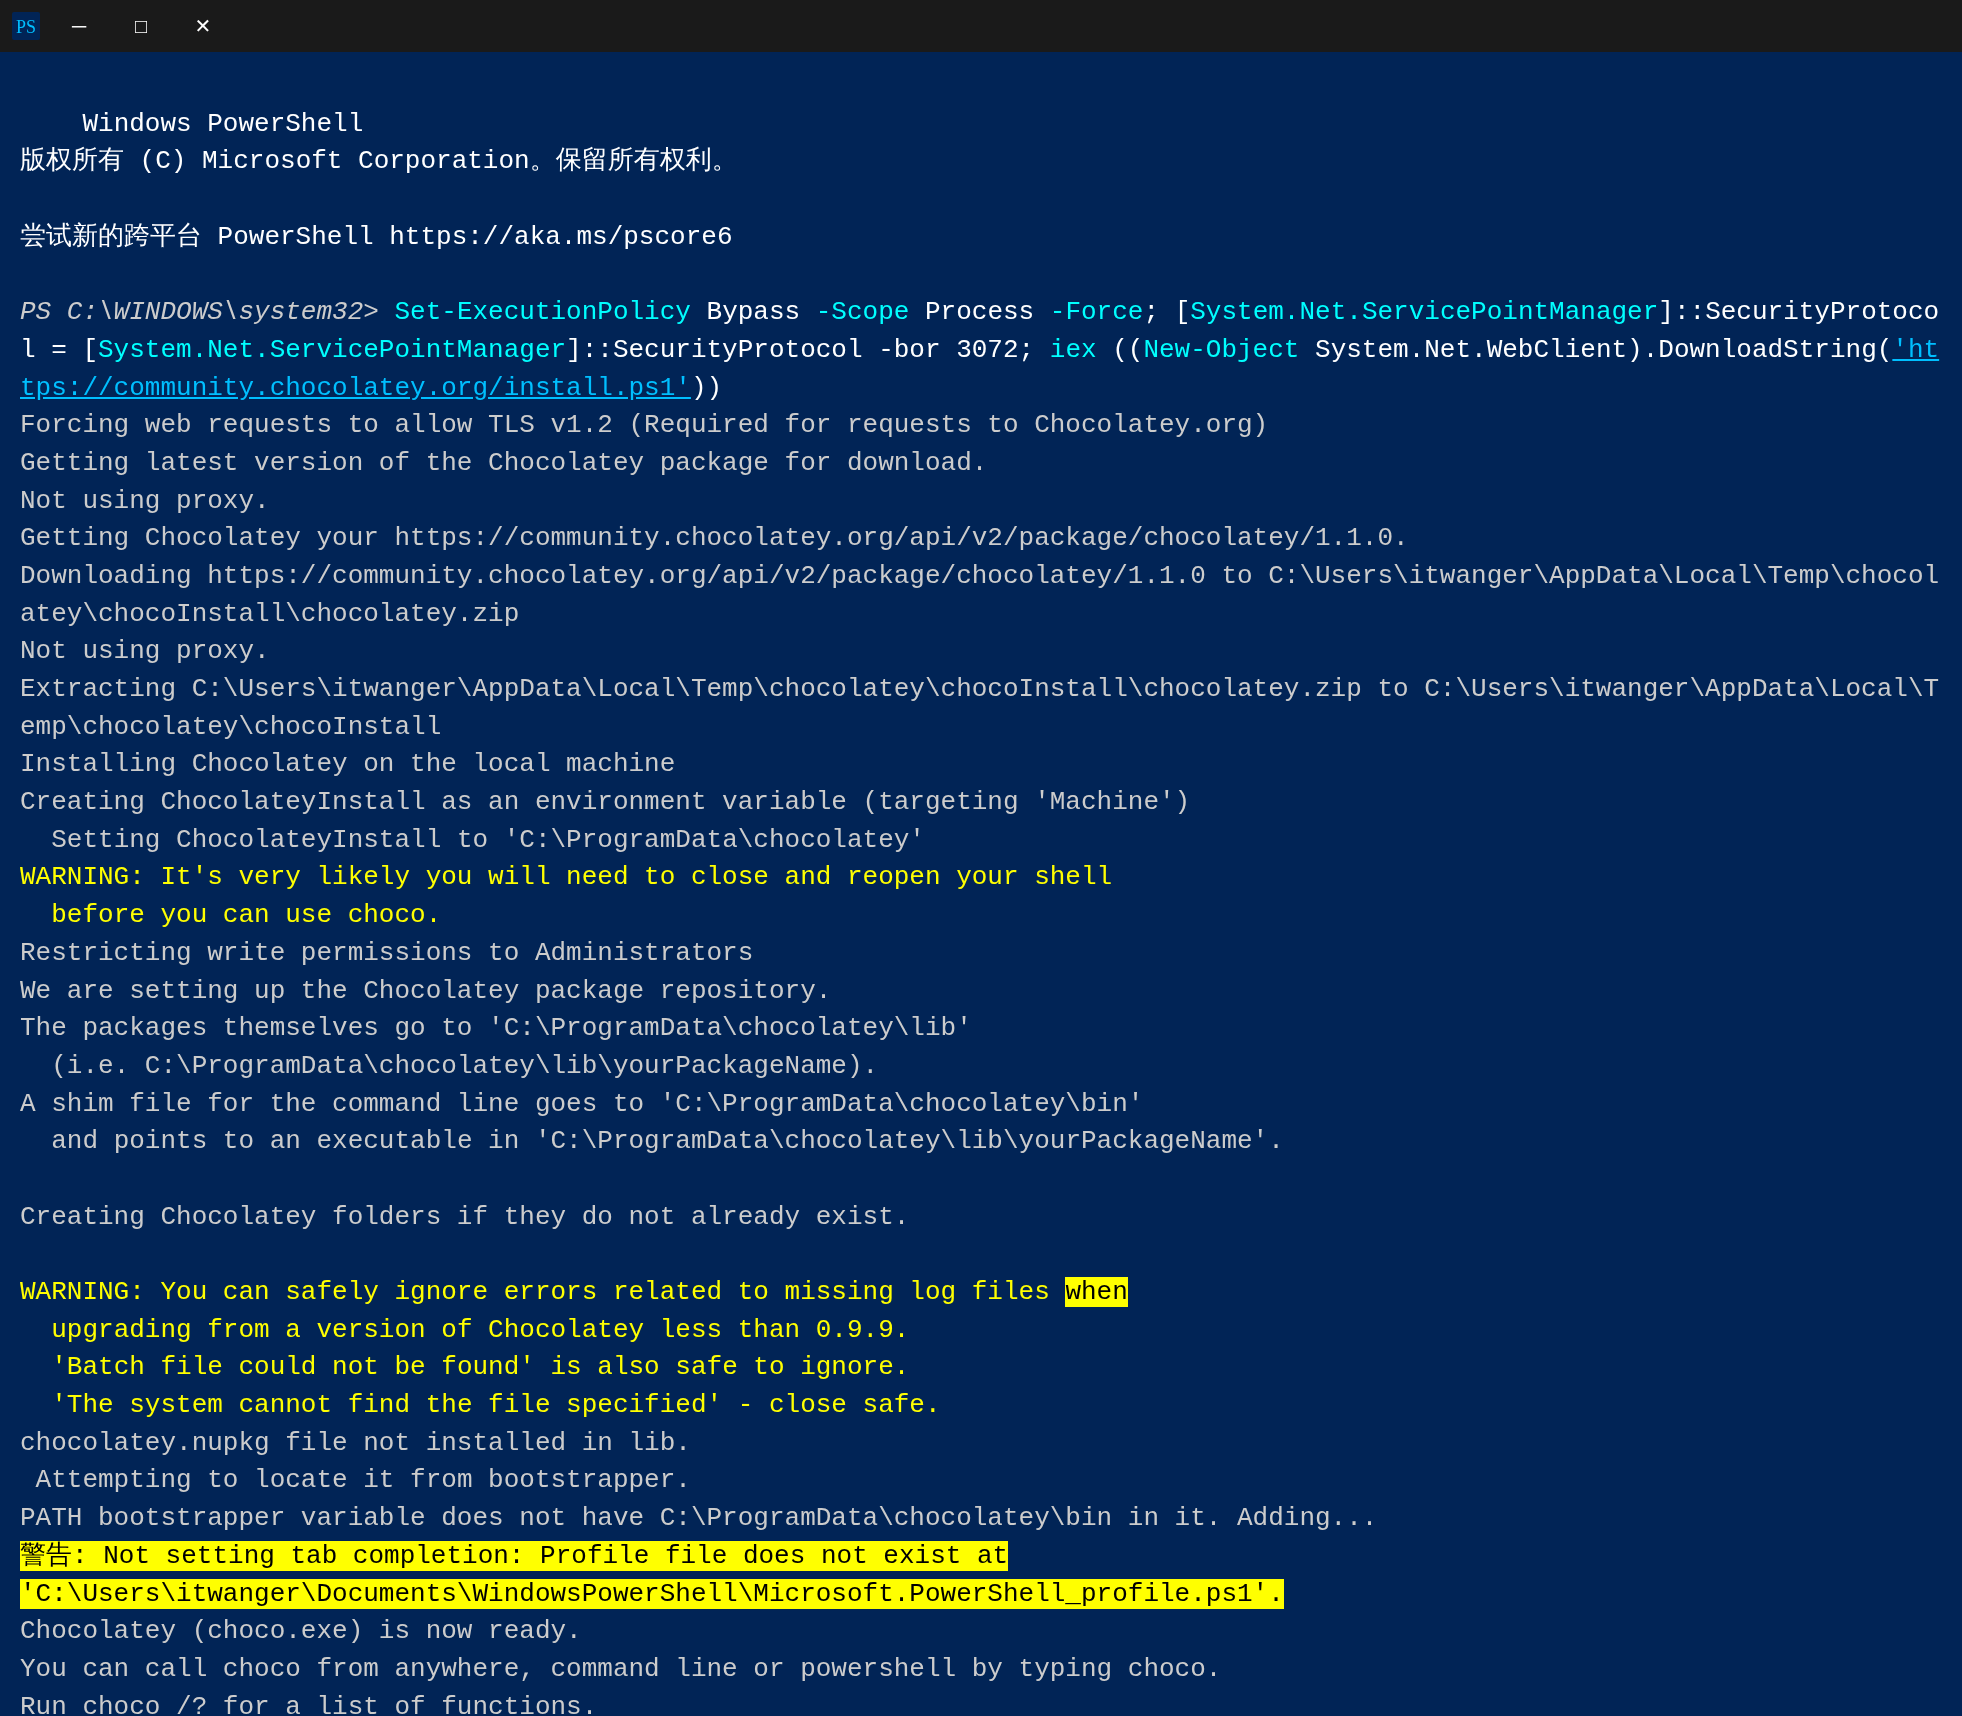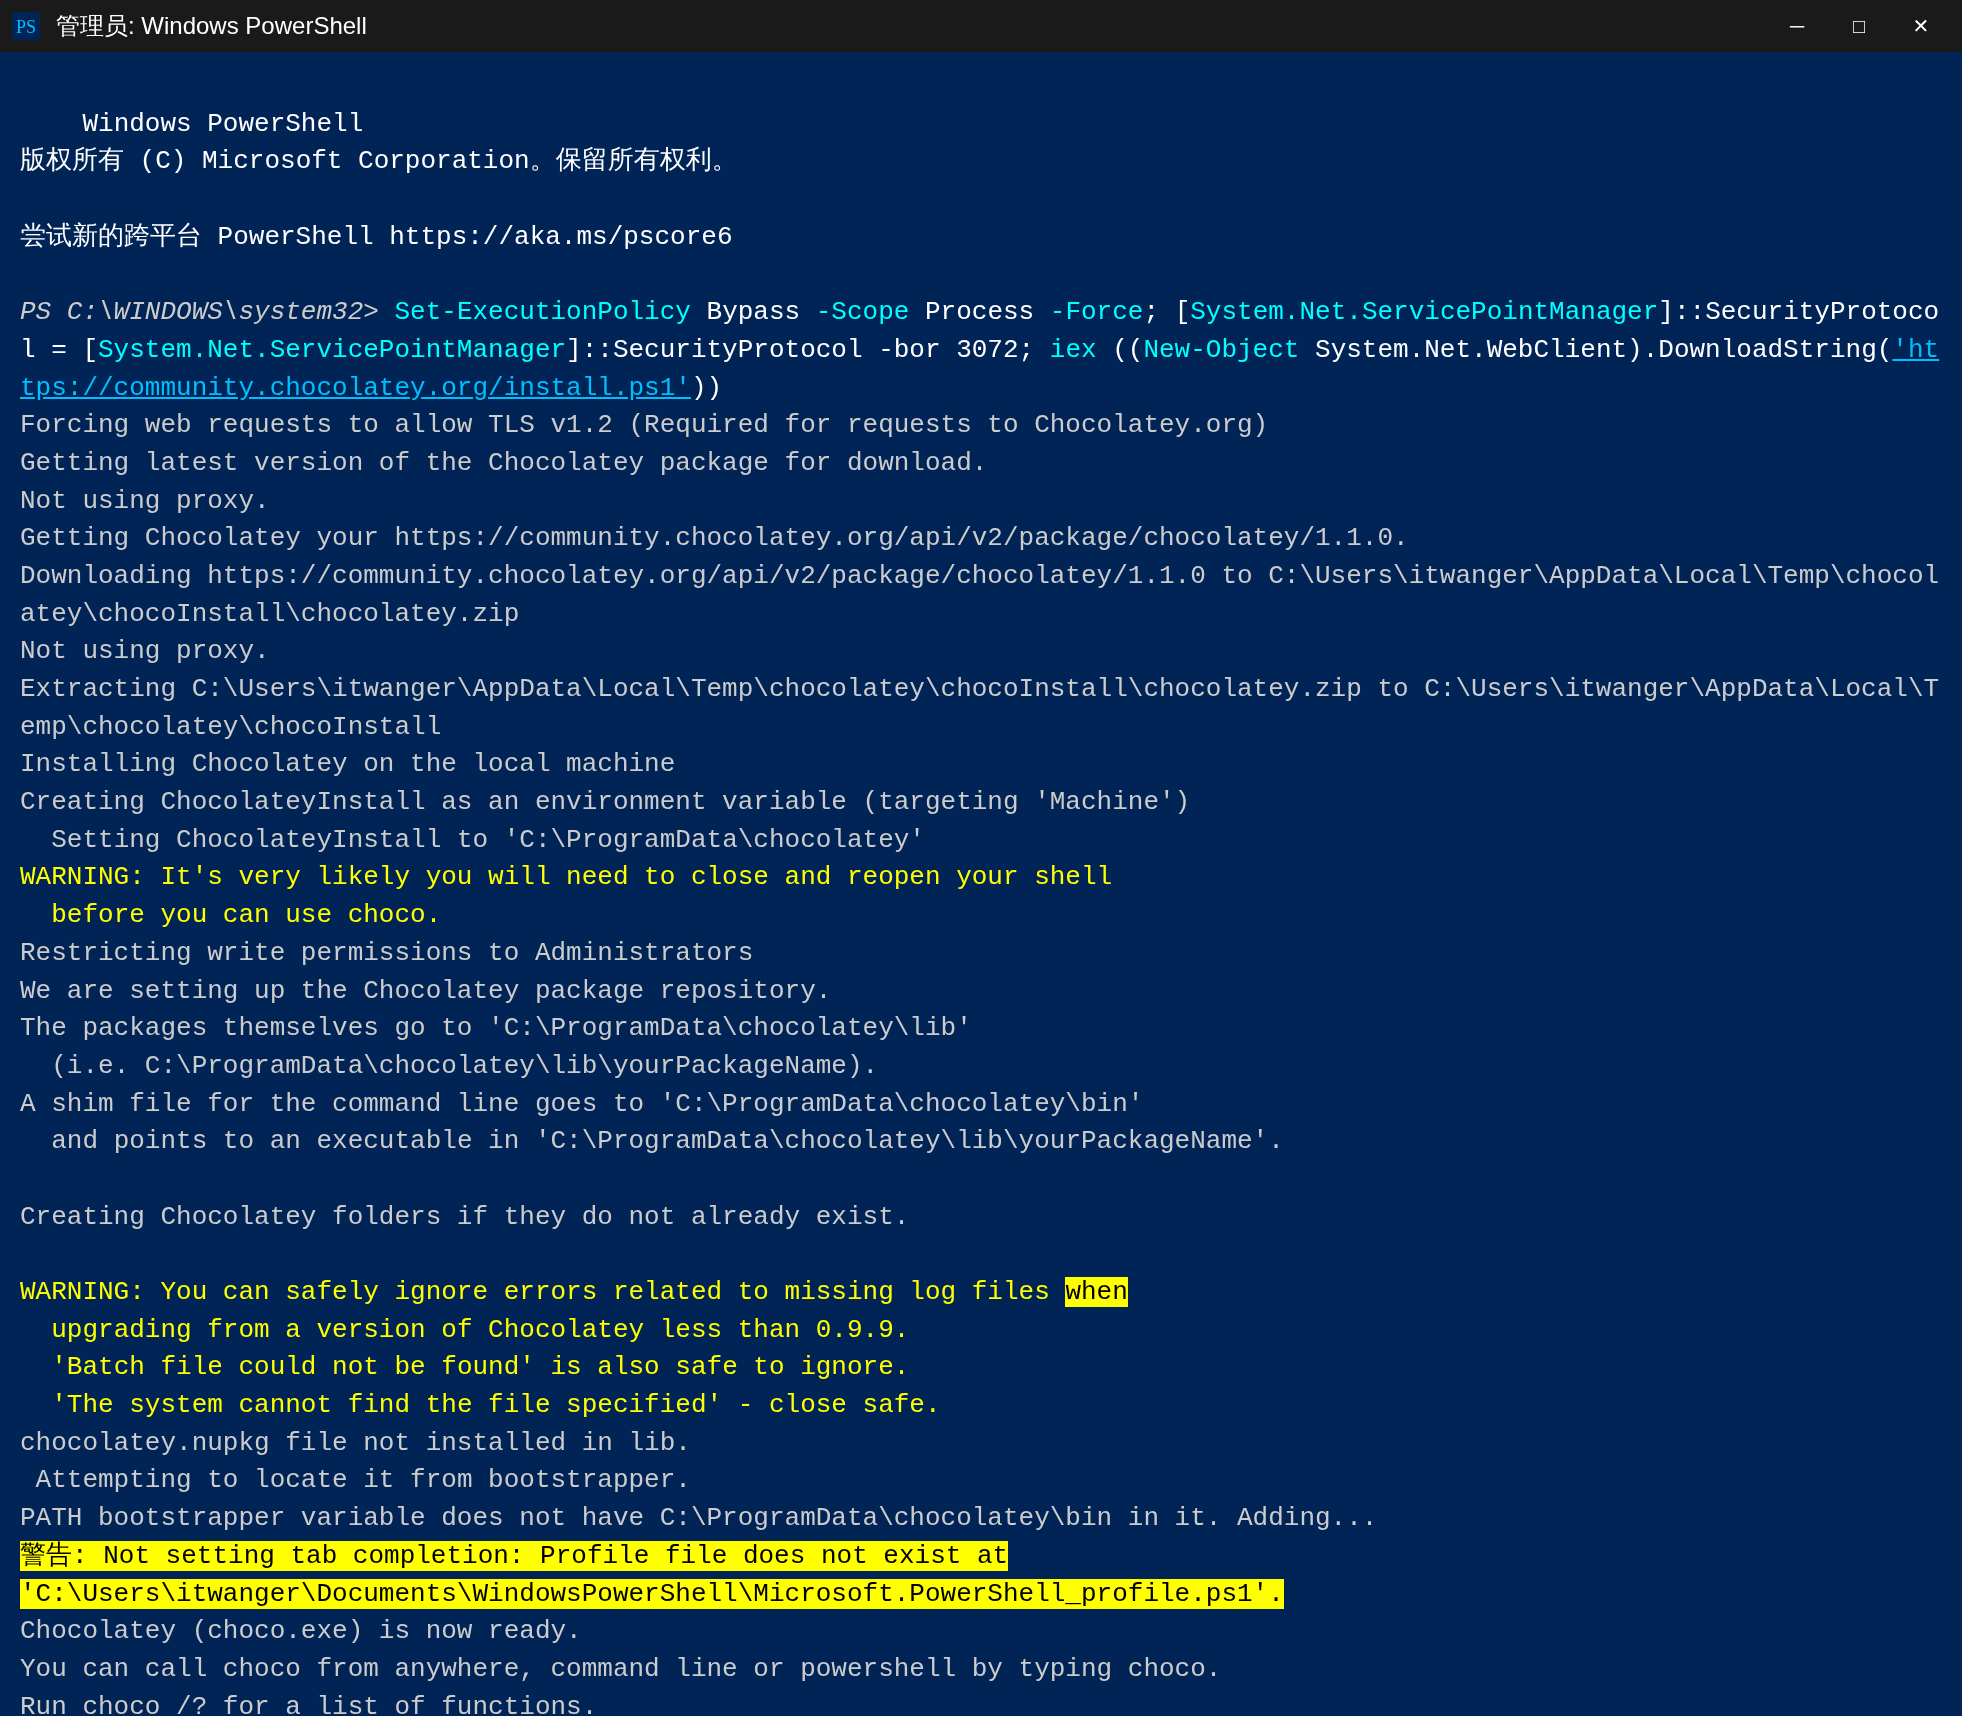--- a/index.html
+++ b/index.html
@@ -23,21 +23,21 @@
       height: 52px;
       display: flex;
       align-items: center;
       padding: 0 12px;
       flex-shrink: 0;
       user-select: none;
     }
     .titlebar-icon {
       width: 28px;
       height: 28px;
-      margin-right: 16px;
+      margin-right: 10px;
       flex-shrink: 0;
     }
     .titlebar-title {
       color: #ffffff;
       font-family: 'Segoe UI', sans-serif;
       font-size: 24px;
       flex: 1;
     }
     .titlebar-controls {
       display: flex;
@@ -81,21 +81,20 @@
 
 <div class="window">
 
   <div class="titlebar">
     <div class="titlebar-icon">
       <svg width="28" height="28" viewBox="0 0 28 28">
         <rect width="28" height="28" fill="#012456" rx="2"></rect>
         <text x="4" y="21" font-size="18" fill="#00bfff" font-family="Consolas">PS</text>
       </svg>
     </div>
-    <span class="titlebar-title">管理员: Windows PowerShell</span>
     <div class="titlebar-controls">
       <button class="titlebar-btn">─</button>
       <button class="titlebar-btn">□</button>
       <button class="titlebar-btn close">✕</button>
     </div>
   </div>
 
   <div class="terminal">
     <span class="white">Windows PowerShell</span>
 <span class="white">版权所有 (C) Microsoft Corporation。保留所有权利。</span>

